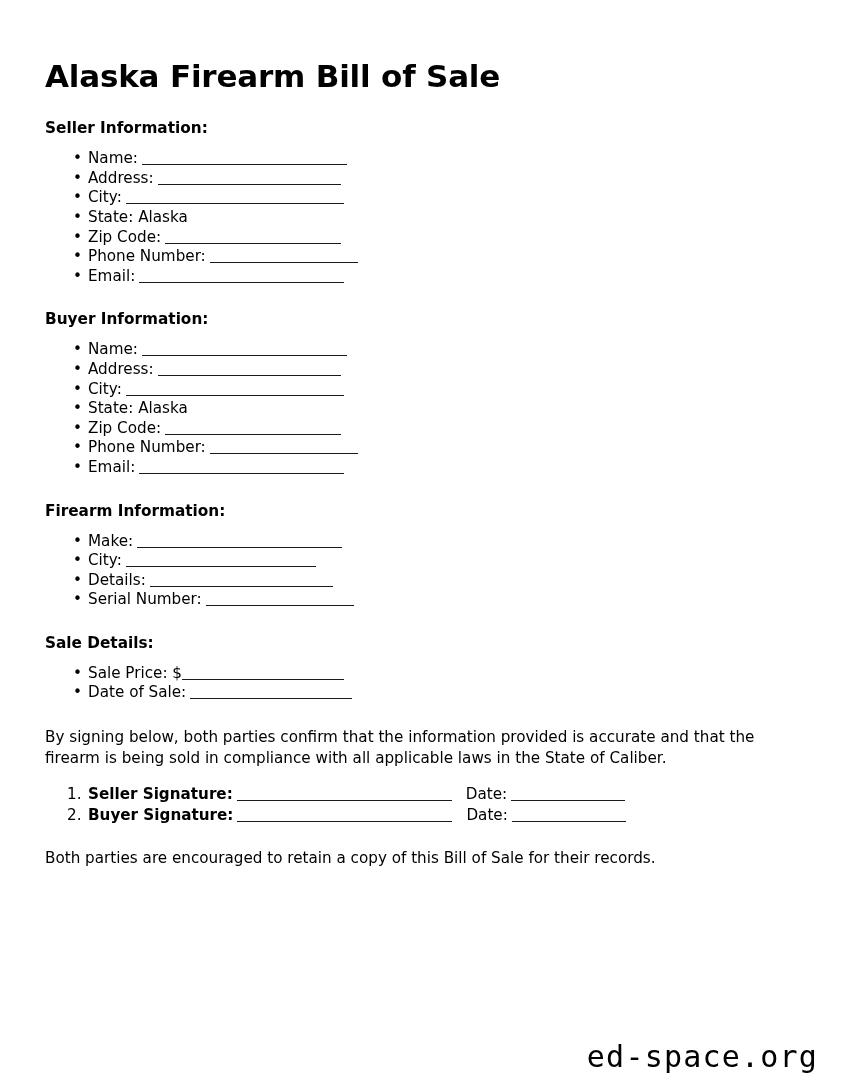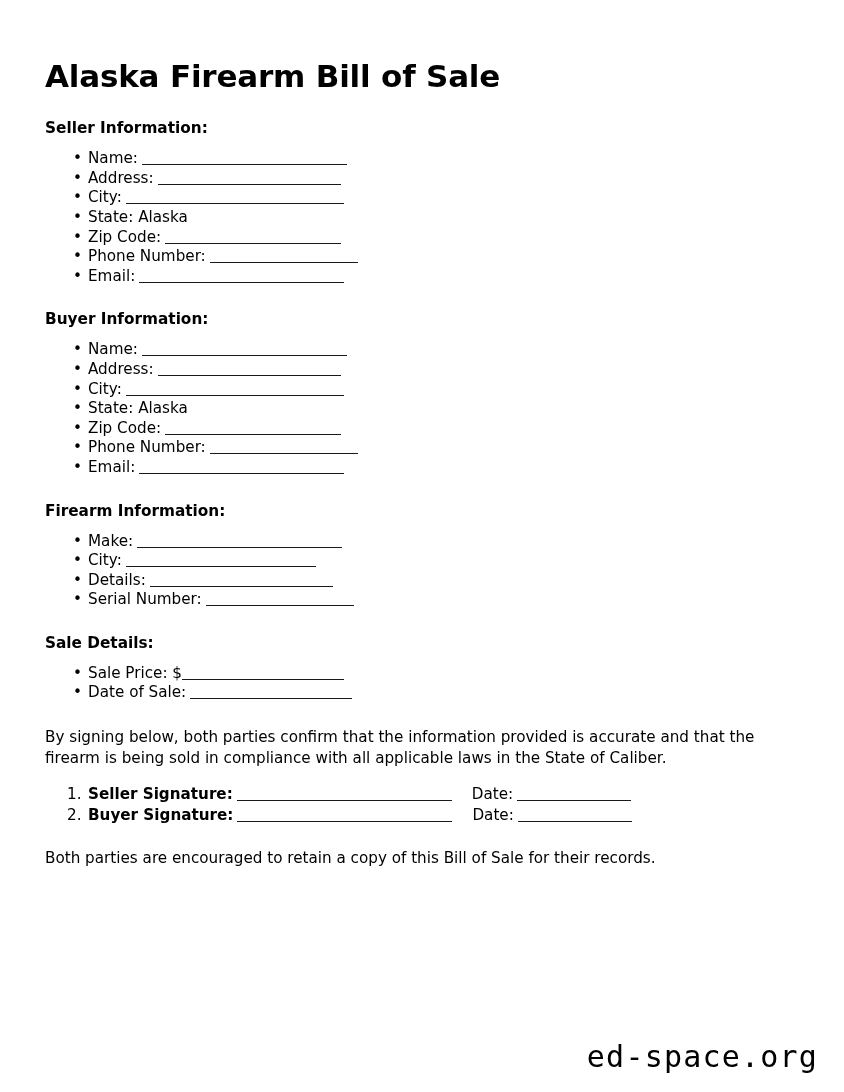--- a/index.html
+++ b/index.html
@@ -95,21 +95,21 @@
     position: absolute;
     left: 22px;
     top: 0;
     font-weight: normal;
   }
   ol.signatures .sig-label {
     font-weight: bold;
     text-align: right;
   }
   ol.signatures .date-label {
-    margin-left: 20px;
+    margin-left: 14px;
   }
   .watermark {
     position: absolute;
     right: 26px;
     bottom: 18px;
     font-family: "DejaVu Sans Mono", "Liberation Mono", monospace;
     font-size: 30px;
     letter-spacing: 1.2px;
     color: #000000;
     white-space: nowrap;

